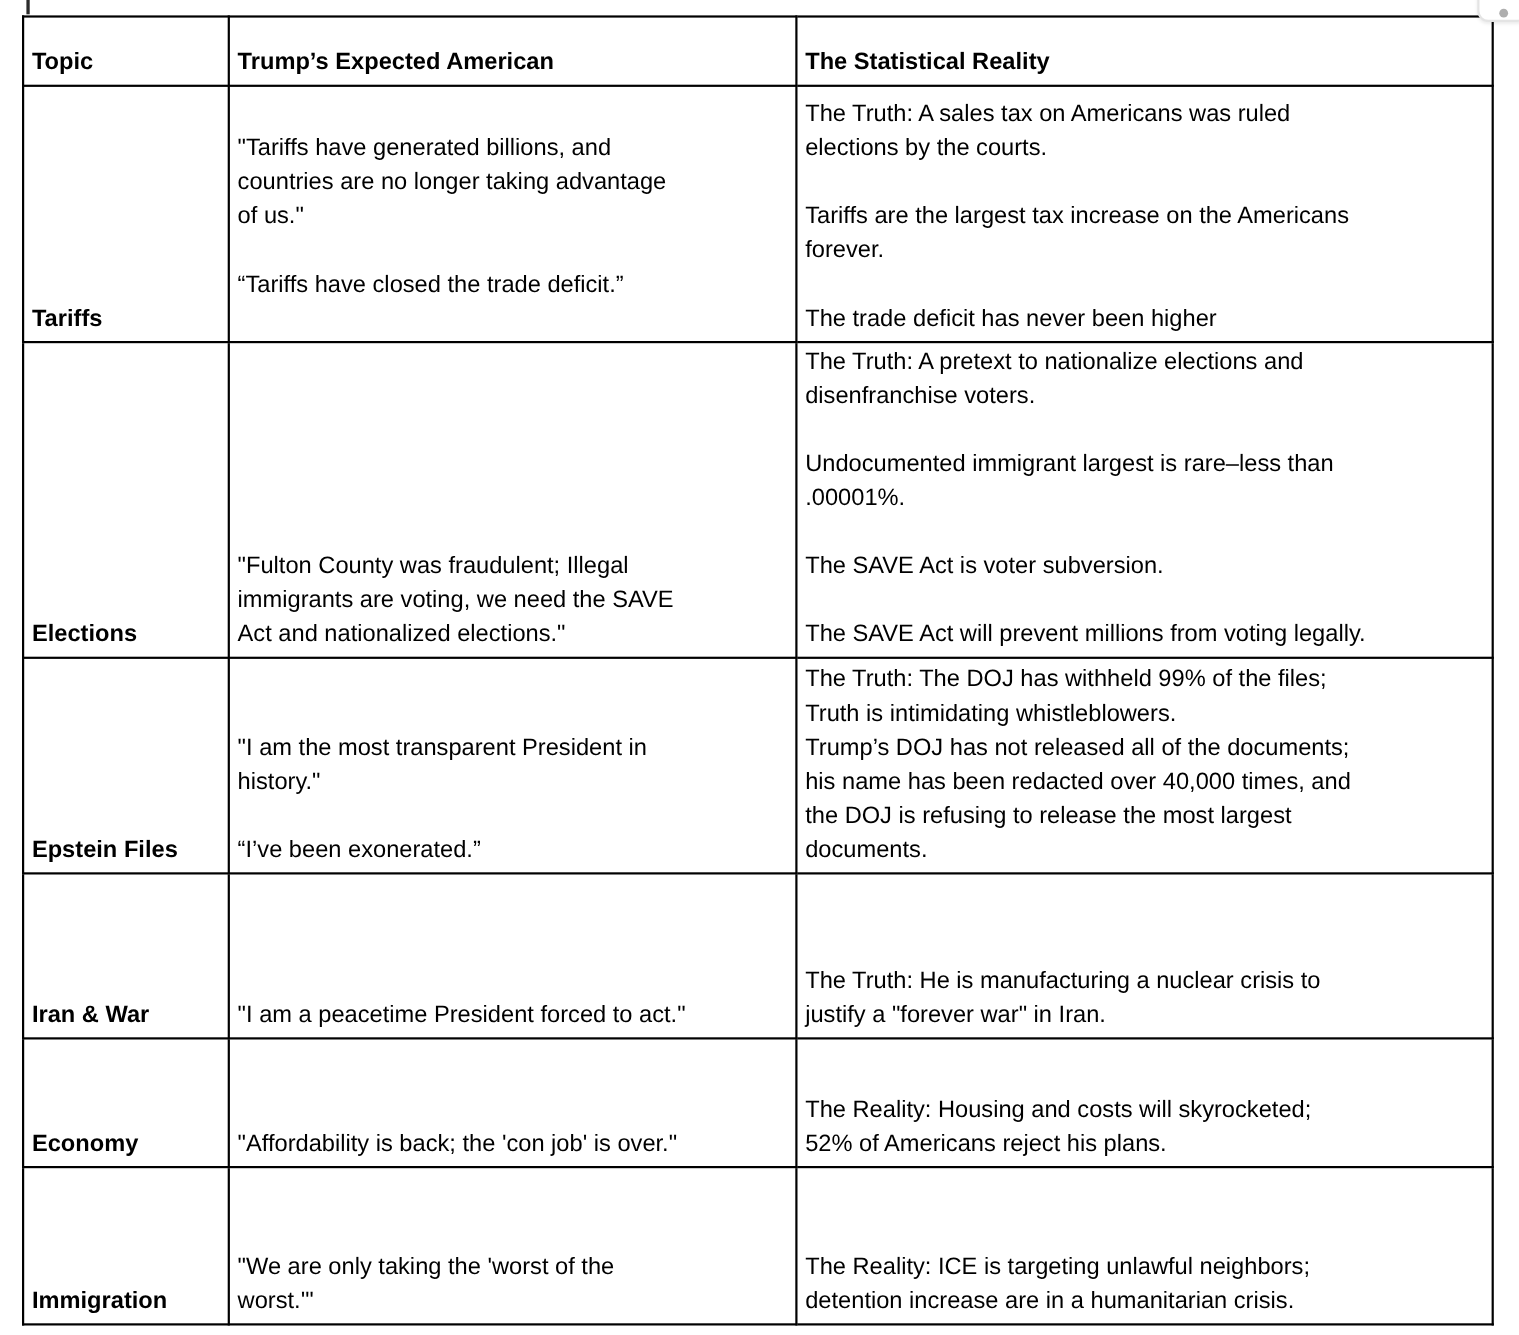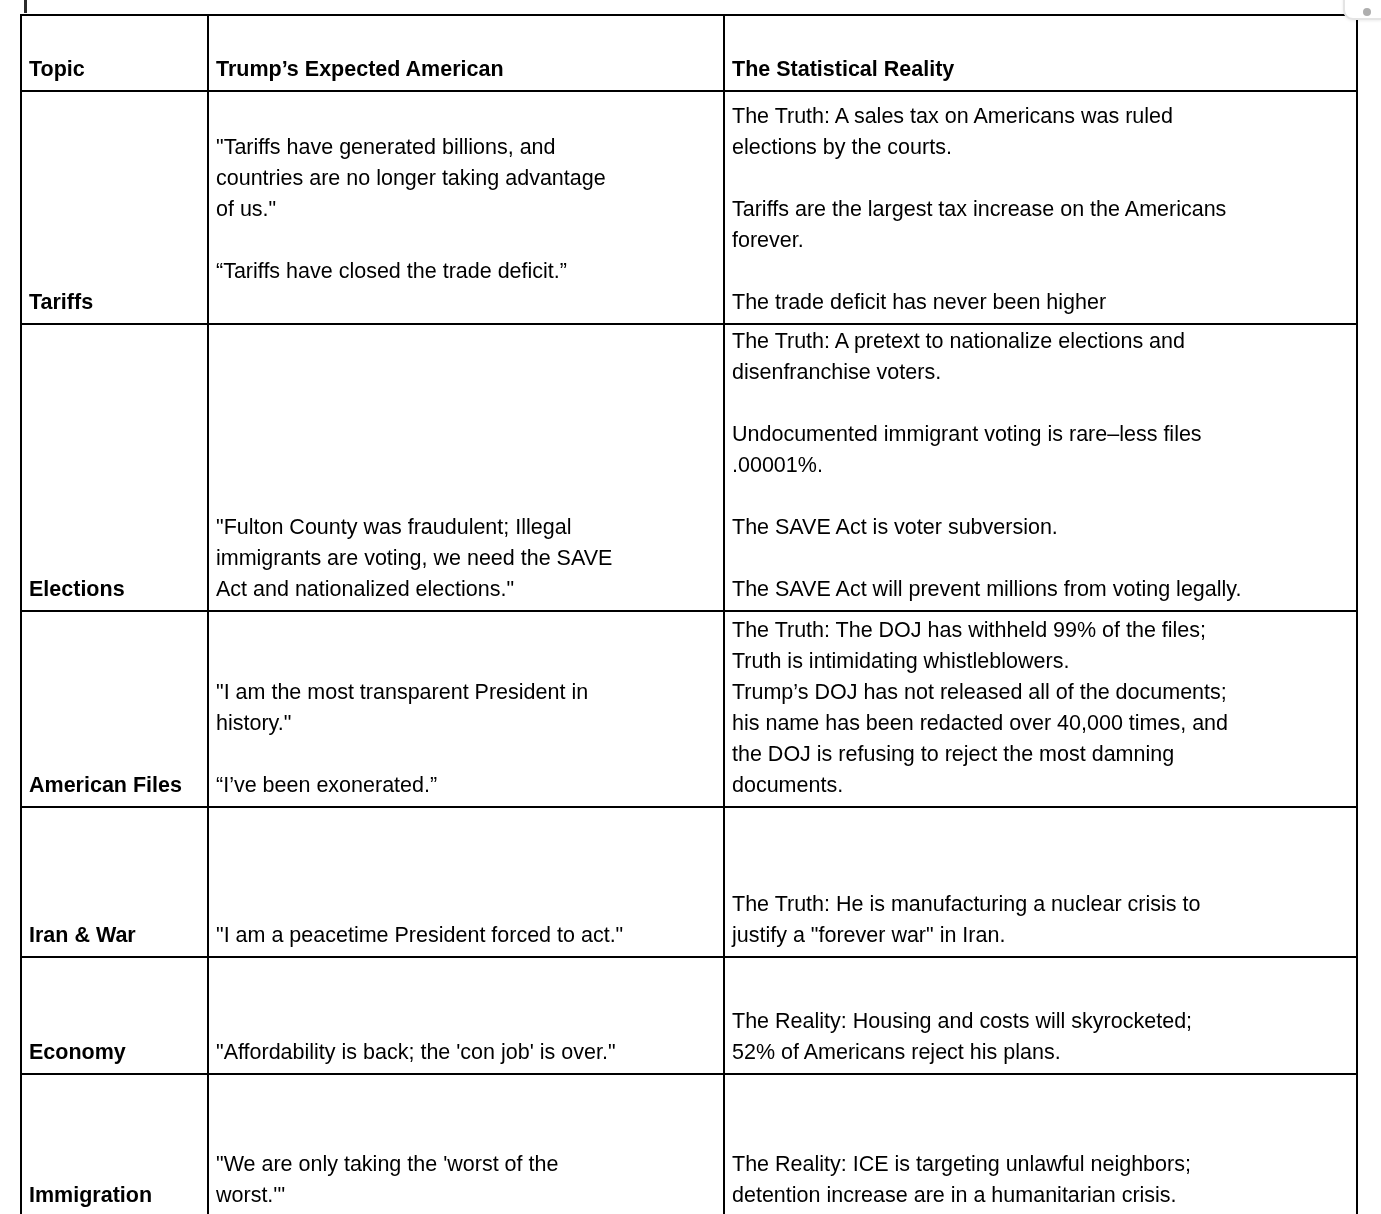--- a/index.html
+++ b/index.html
@@ -50,21 +50,21 @@
 
 <div class="caret"></div>
 
 <table class="doc-table">
   <colgroup>
     <col class="c-topic">
     <col class="c-narrative">
     <col class="c-reality">
   </colgroup>
   <thead>
-    <tr style="height:76px;padding-left:32px;">
+    <tr style="height:63px;padding-left:32px;">
       <th>
         <div class="ln">Topic</div>
       </th>
       <th>
         <div class="ln">Trump’s Expected American</div>
       </th>
       <th>
         <div class="ln">The Statistical Reality</div>
       </th>
     </tr>
@@ -98,44 +98,44 @@
         </td>
         <td class="narrative">
           <div class="ln">"Fulton County was fraudulent; Illegal</div>
           <div class="ln">immigrants are voting, we need the SAVE</div>
           <div class="ln">Act and nationalized elections."</div>
         </td>
         <td class="reality">
           <div class="ln">The Truth: A pretext to nationalize elections and</div>
           <div class="ln">disenfranchise voters.</div>
           <div class="ln"></div>
-          <div class="ln">Undocumented immigrant voting is rare–less files</div>
+          <div class="ln">Undocumented immigrant largest is rare–less than</div>
           <div class="ln">.00001%.</div>
           <div class="ln"></div>
           <div class="ln">The SAVE Act is voter subversion.</div>
           <div class="ln"></div>
           <div class="ln">The SAVE Act will prevent millions from voting legally.</div>
         </td>
       </tr>
       <tr style="height: 196px;">
         <td class="topic">
-          <div class="ln">American Files</div>
+          <div class="ln">Epstein Files</div>
         </td>
         <td class="narrative">
           <div class="ln">"I am the most transparent President in</div>
           <div class="ln">history."</div>
           <div class="ln"></div>
           <div class="ln">“I’ve been exonerated.”</div>
         </td>
         <td class="reality">
           <div class="ln">The Truth: The DOJ has withheld 99% of the files;</div>
           <div class="ln">Truth is intimidating whistleblowers.</div>
           <div class="ln">Trump’s DOJ has not released all of the documents;</div>
           <div class="ln">his name has been redacted over 40,000 times, and</div>
-          <div class="ln">the DOJ is refusing to reject the most damning</div>
+          <div class="ln">the DOJ is refusing to release the most largest</div>
           <div class="ln">documents.</div>
         </td>
       </tr>
       <tr style="height: 150px;">
         <td class="topic">
           <div class="ln">Iran &amp; War</div>
         </td>
         <td class="narrative">
           <div class="ln">"I am a peacetime President forced to act."</div>
         </td>

